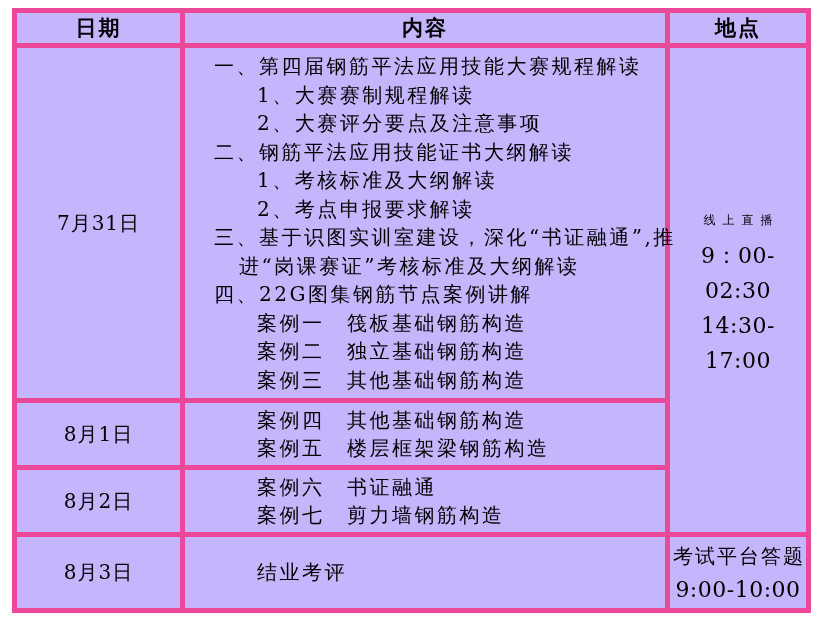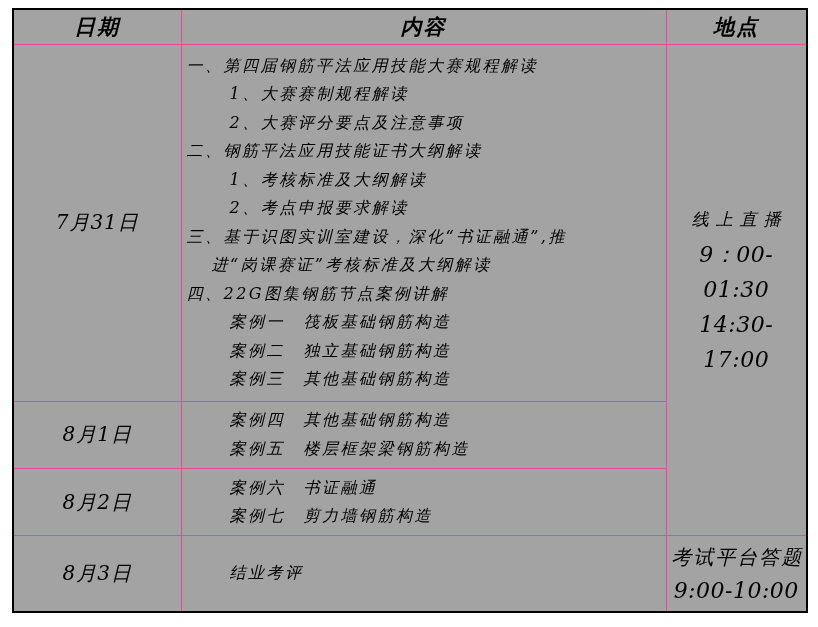--- a/index.html
+++ b/index.html
@@ -20,24 +20,23 @@
     position: absolute;
     left: 12px;
     top: 8px;
     width: 794px;
     height: 605px;
     border-collapse: collapse;
     table-layout: fixed;
     border: 2px solid #000;
   }
   .schedule th, .schedule td {
-    border: 1px solid #ec4899;
+    border: 5px solid #ec4899;
     padding: 0;
-    background: #a3a3a3;
-    font-style: italic;
+    background: #c4b5fd;
   }
   col.c-date   { width: 168px; }
   col.c-content{ width: 485px; }
   col.c-loc    { width: 141px; }
 
   tr.hdr  { height: 35px; }
   tr.r1   { height: 351px; }
   tr.r2   { height: 66px; }
   tr.r3   { height: 66px; }
   tr.r4   { height: 75px; }
@@ -53,35 +52,36 @@
     text-align: center;
     vertical-align: middle;
     font-size: 20px;
     letter-spacing: 1px;
   }
   td.content {
     vertical-align: middle;
     padding: 2px 0;
   }
   .line {
-    font-size: 16px;
+    font-size: 20px;
     line-height: 28.5px;
     letter-spacing: 2.5px;
     white-space: nowrap;
+    margin-left: 24px;
   }
   .ind0 { padding-left: 5px; }
   .ind1 { padding-left: 48px; }
   .hang { padding-left: 30px; }
 
   td.loc {
     text-align: center;
     vertical-align: middle;
   }
   .loc-main {
-    font-size: 17px;
+    font-size: 12px;
     line-height: 35px;
     letter-spacing: 7px;
     text-indent: 7px;
   }
   .loc-time {
     font-size: 22px;
     line-height: 35px;
     letter-spacing: 0.5px;
   }
   .loc2-main {
@@ -125,21 +125,21 @@
           <div class="line ind1">2、考点申报要求解读</div>
           <div class="line ind0">三、基于识图实训室建设，深化“书证融通”,推</div>
           <div class="line hang">进“岗课赛证”考核标准及大纲解读</div>
           <div class="line ind0">四、22G图集钢筋节点案例讲解</div>
           <div class="line ind1">案例一　筏板基础钢筋构造</div>
           <div class="line ind1">案例二　独立基础钢筋构造</div>
           <div class="line ind1">案例三　其他基础钢筋构造</div>
         </td>
         <td class="loc" rowspan="3">
           <div class="loc-main">线上直播</div>
-          <div class="loc-time">9：00-01:30</div>
+          <div class="loc-time">9：00-02:30</div>
           <div class="loc-time">14:30-17:00</div>
         </td>
       </tr>
       <tr class="r2">
         <td class="date">8月1日</td>
         <td class="content">
           <div class="line ind1">案例四　其他基础钢筋构造</div>
           <div class="line ind1">案例五　楼层框架梁钢筋构造</div>
         </td>
       </tr>

